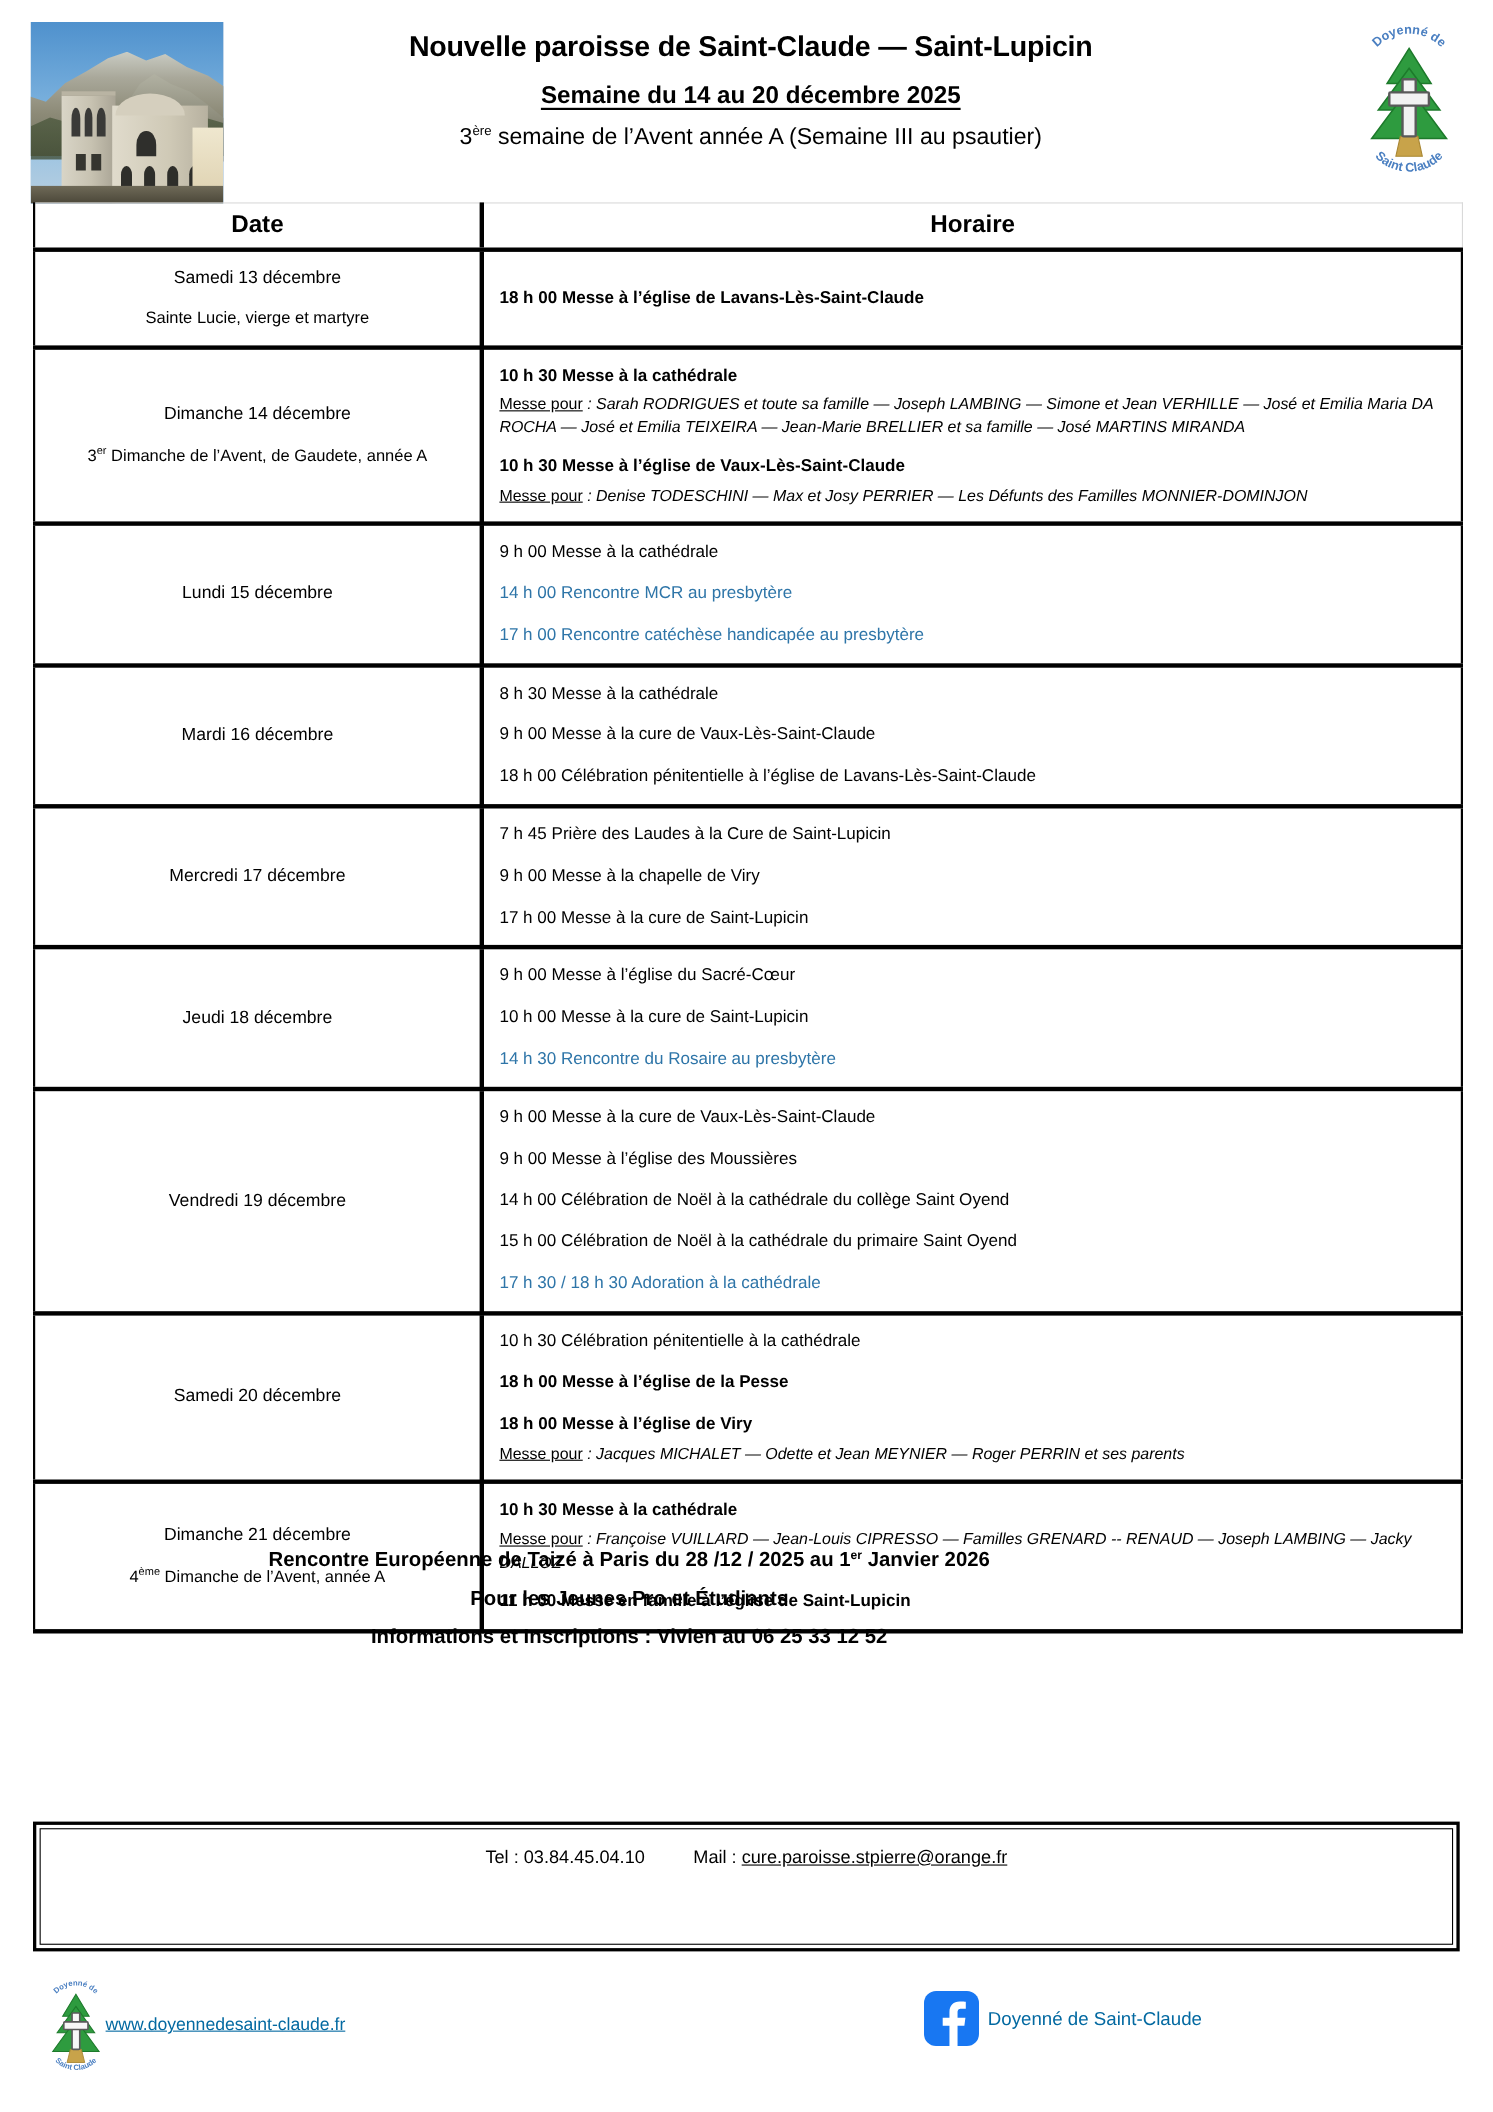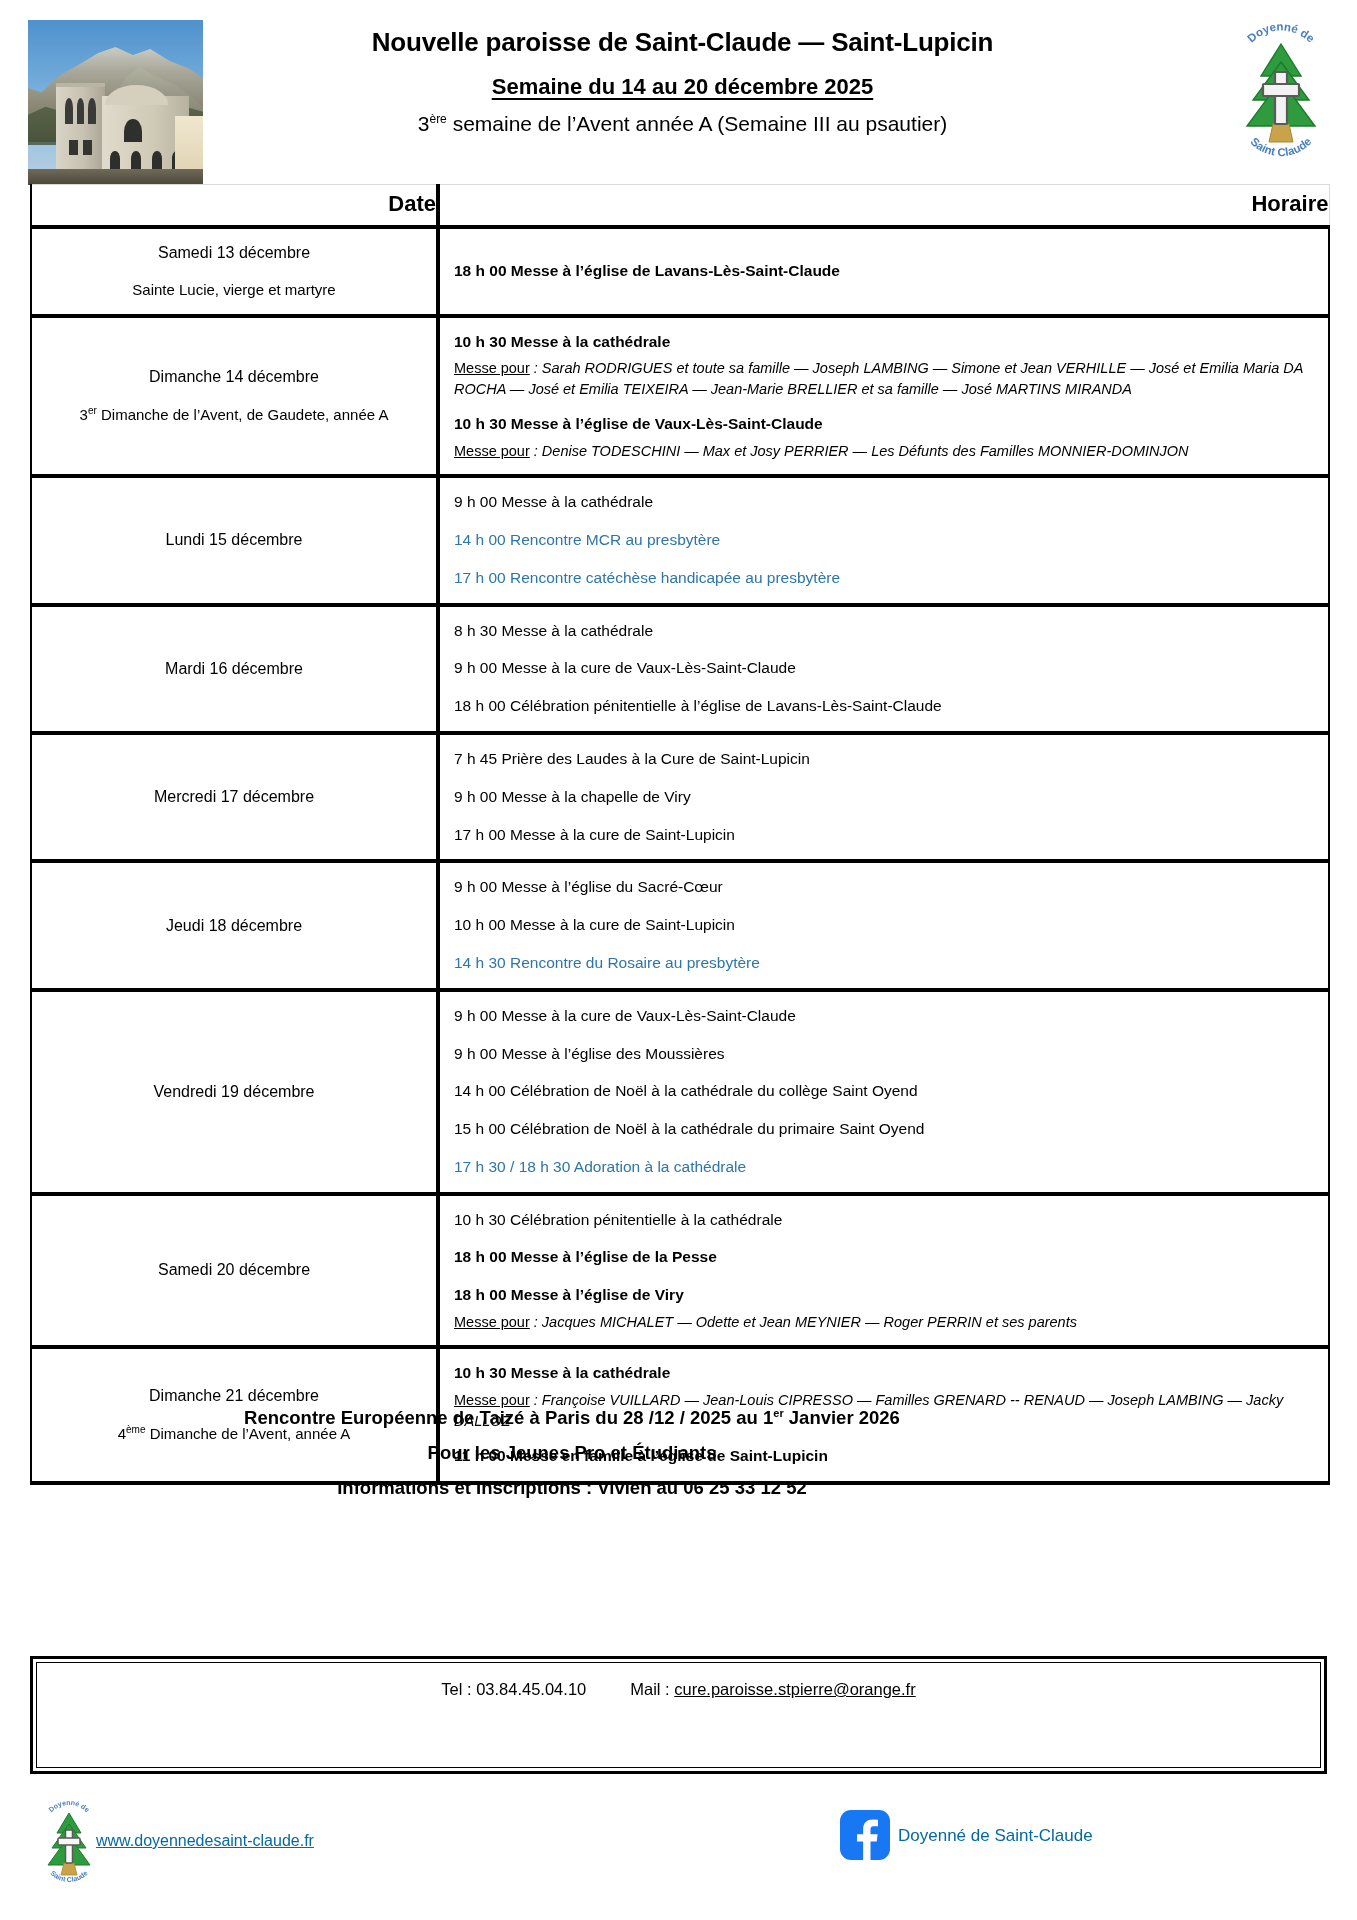--- a/index.html
+++ b/index.html
@@ -183,21 +183,21 @@
 
   .sched th, .sched td {
     border: 1px solid #d9d9d9;
     vertical-align: middle;
     padding: 0;
   }
   .sched thead th {
     font-size: 22px;
     font-weight: bold;
     padding: 6px 0 8px 0;
-    text-align: right;
+    text-align: center;
     border-bottom: 4px solid #000;
   }
   .sched thead th.h2 {
     border-left: 4px solid #000;
   }
   .sched thead th.h1 { border-left: 2px solid #000; }
   .sched tbody td.date {
     text-align: center;
     padding: 12px 8px;
     border-left: 2px solid #000;

